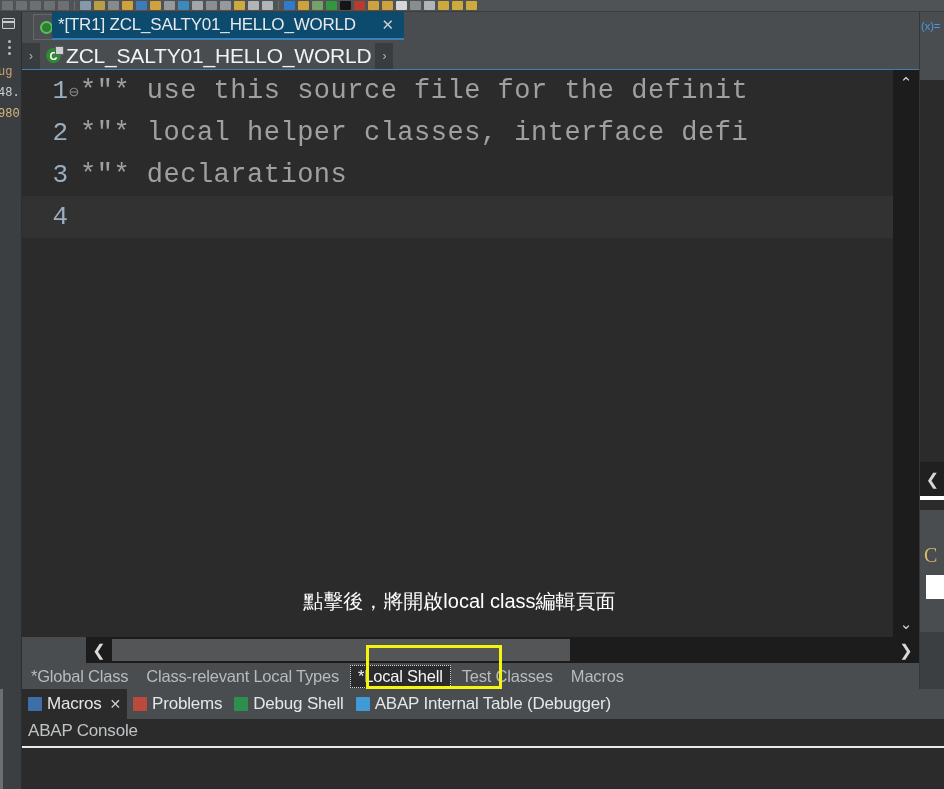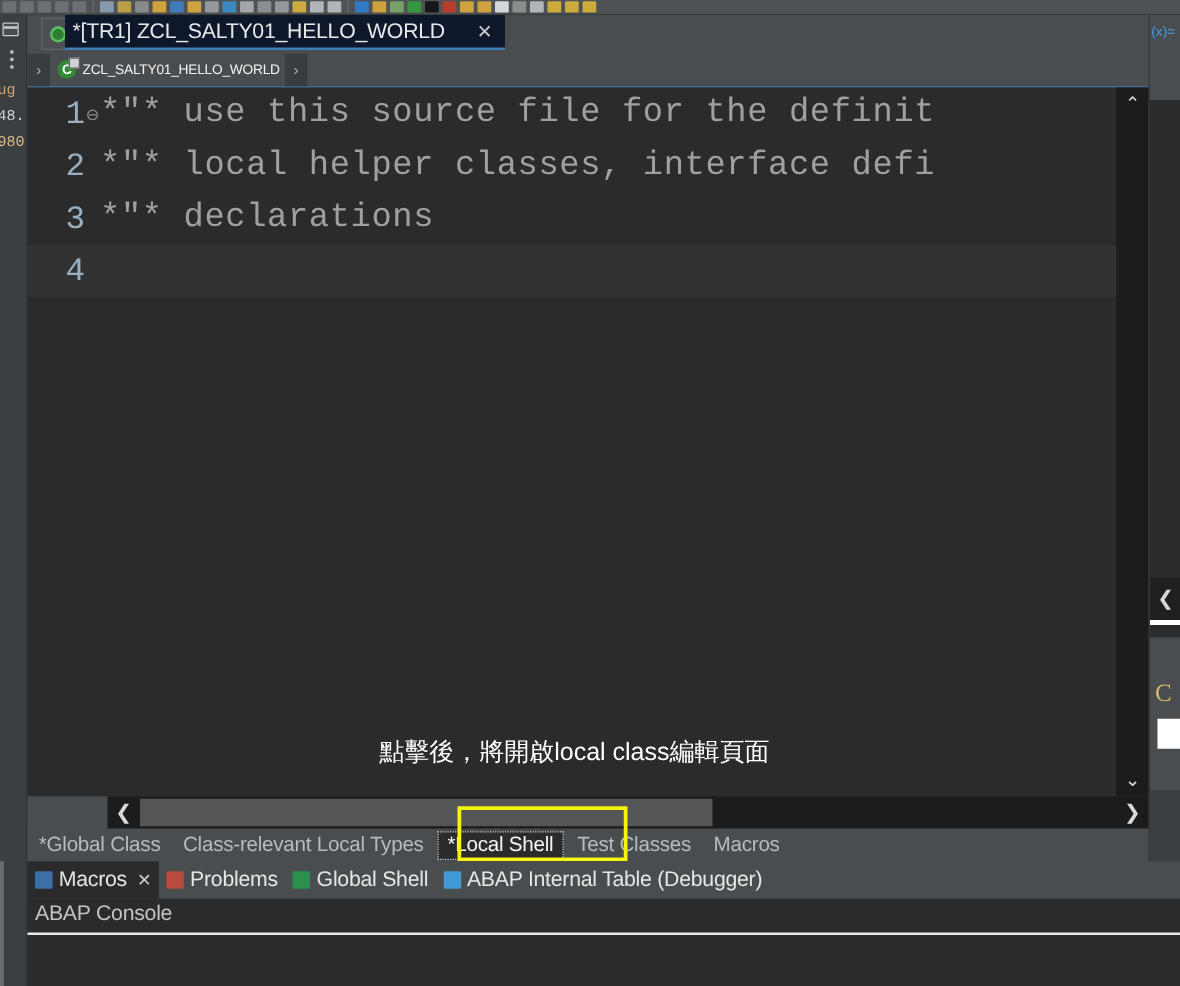--- a/index.html
+++ b/index.html
@@ -59,21 +59,21 @@
     background: #4d5052; border: 1px solid #63676a;
     display: flex; align-items: center; padding-left: 6px;
     font-size: 15px; color: #8d9194; overflow: hidden; white-space: nowrap;
   }
   .ghost-dot {
     width: 13px; height: 13px; border-radius: 50%;
     background: #2f7d32; border: 2px solid #58c05c; flex: 0 0 auto; margin-right: 3px;
   }
   .active-tab {
     position: absolute; left: 30px; top: 0; width: 352px; height: 28px;
-    background: #0f172a; display: flex; align-items: center;
+    background: #0c4a6e; display: flex; align-items: center;
     border-bottom: 2px solid #3d7fb5;
   }
   .active-tab .tab-label {
     font-size: 17px; color: #e6e9ea; white-space: nowrap;
     margin-left: 6px; letter-spacing: -.2px;
   }
   .active-tab .tab-close {
     margin-left: auto; margin-right: 10px; font-size: 15px; color: #c9cdcf;
   }
 
@@ -91,21 +91,21 @@
   .bc-classicon {
     width: 15px; height: 15px; border-radius: 50%;
     background: #2e8b33; margin: 0 5px 0 6px;
     display: flex; align-items: center; justify-content: center;
     font-size: 11px; font-weight: bold; color: #ffffff; position: relative;
   }
   .bc-classicon:after {
     content: ""; position: absolute; right: -3px; top: -2px;
     width: 7px; height: 7px; background: #cfd2d4; border: 1px solid #5c6062;
   }
-  .bc-label { font-size: 11px; color: #f0f2f3; letter-spacing: -.2px; }
+  .bc-label { font-size: 21px; color: #f0f2f3; letter-spacing: -.2px; }
 
   
   .code-area {
     position: absolute; left: 0; top: 58px; width: 897px; height: 567px;
     background: #2b2b2b; overflow: hidden;
   }
   .code-lines { position: absolute; left: 0; top: 0; width: 100%; }
   .code-line { display: flex; height: 42px; align-items: center; }
   .code-line.cur { background: #323232; }
   .ln {
@@ -383,21 +383,21 @@
           <span class="ci" style="background: rgb(60, 111, 168);"></span>
           <span>Macros</span>
           <span class="cx">✕</span>
         </div>
         <div class="ctab">
           <span class="ci" style="background: rgb(185, 74, 60);"></span>
           <span>Problems</span>
         </div>
         <div class="ctab">
           <span class="ci" style="background: rgb(45, 143, 78);"></span>
-          <span>Global Shell</span>
+          <span>Debug Shell</span>
         </div>
         <div class="ctab">
           <span class="ci" style="background: rgb(63, 154, 214);"></span>
           <span>ABAP Internal Table (Debugger)</span>
         </div>
       </div>
     <div class="console-body">
       <div class="console-title">ABAP Console</div>
       <div class="console-rule"></div>
     </div>

